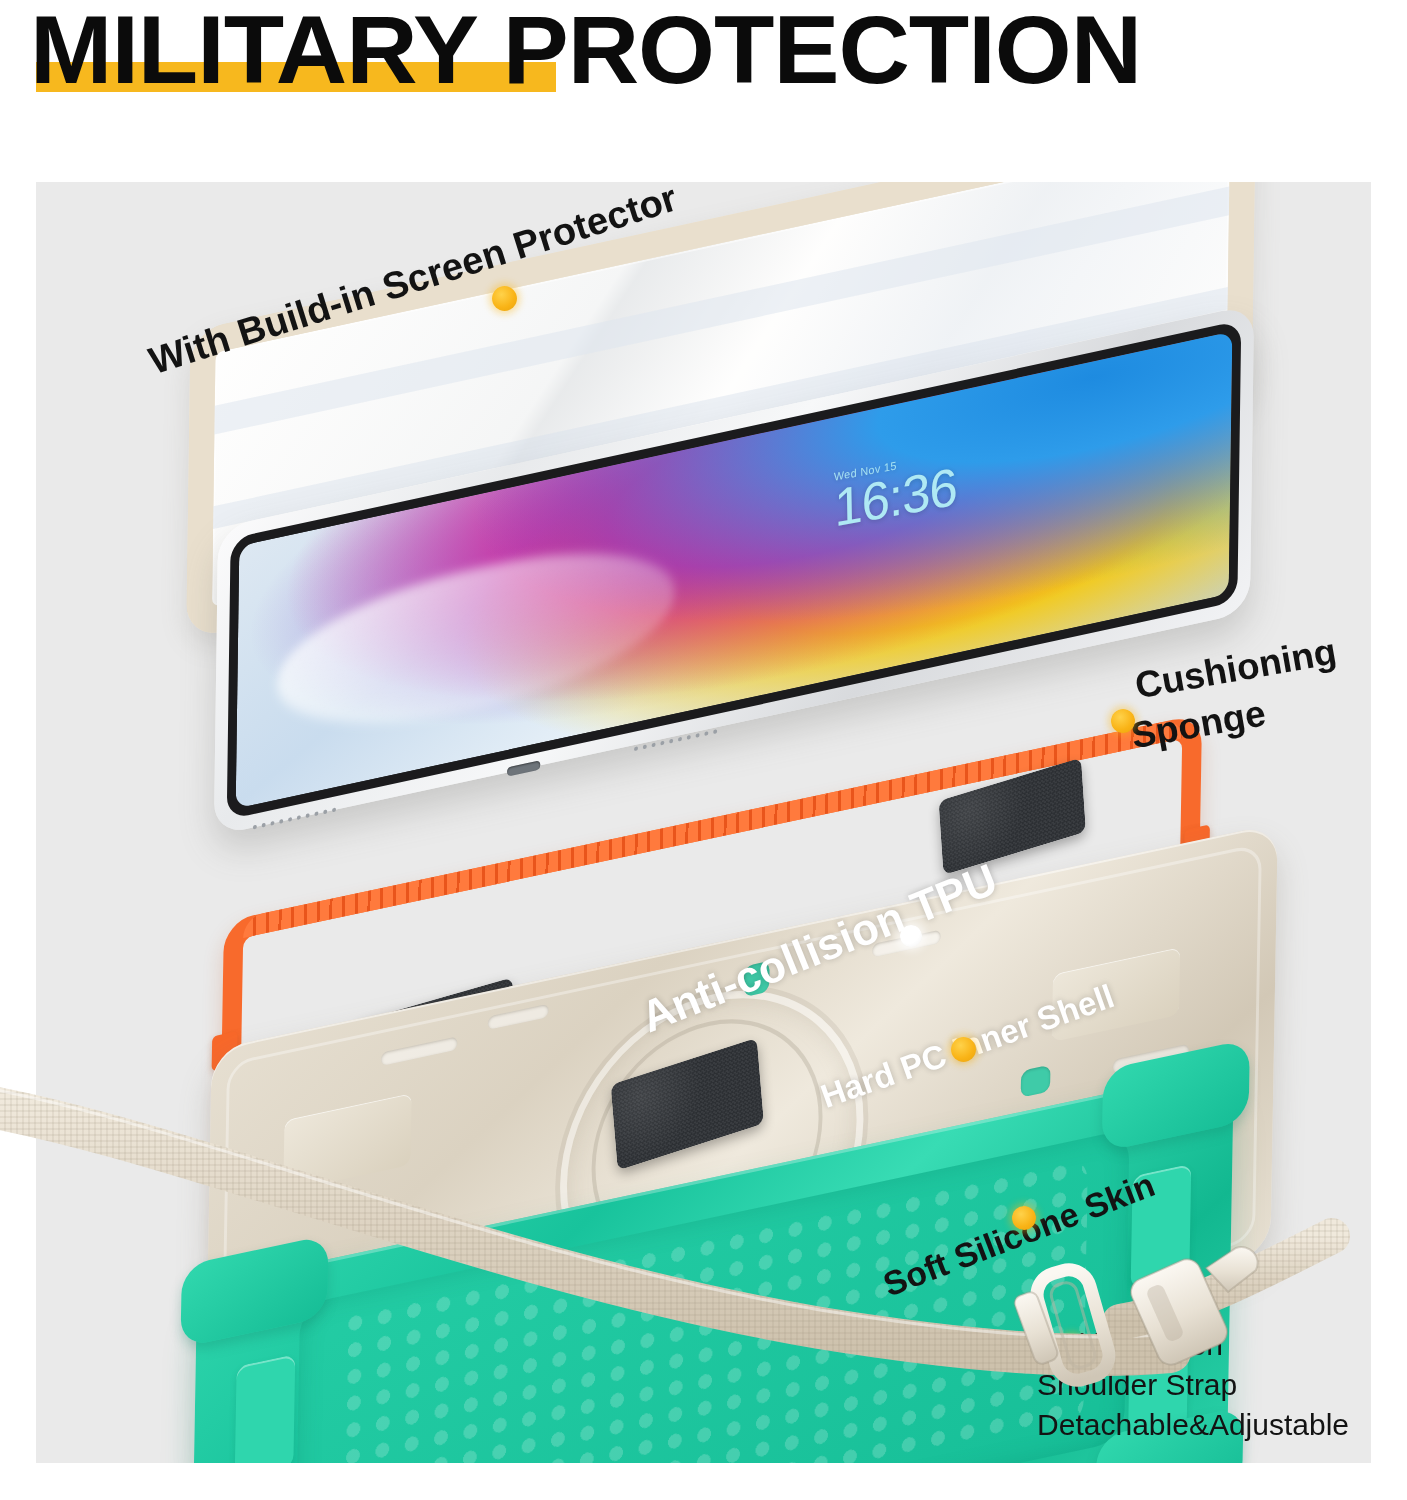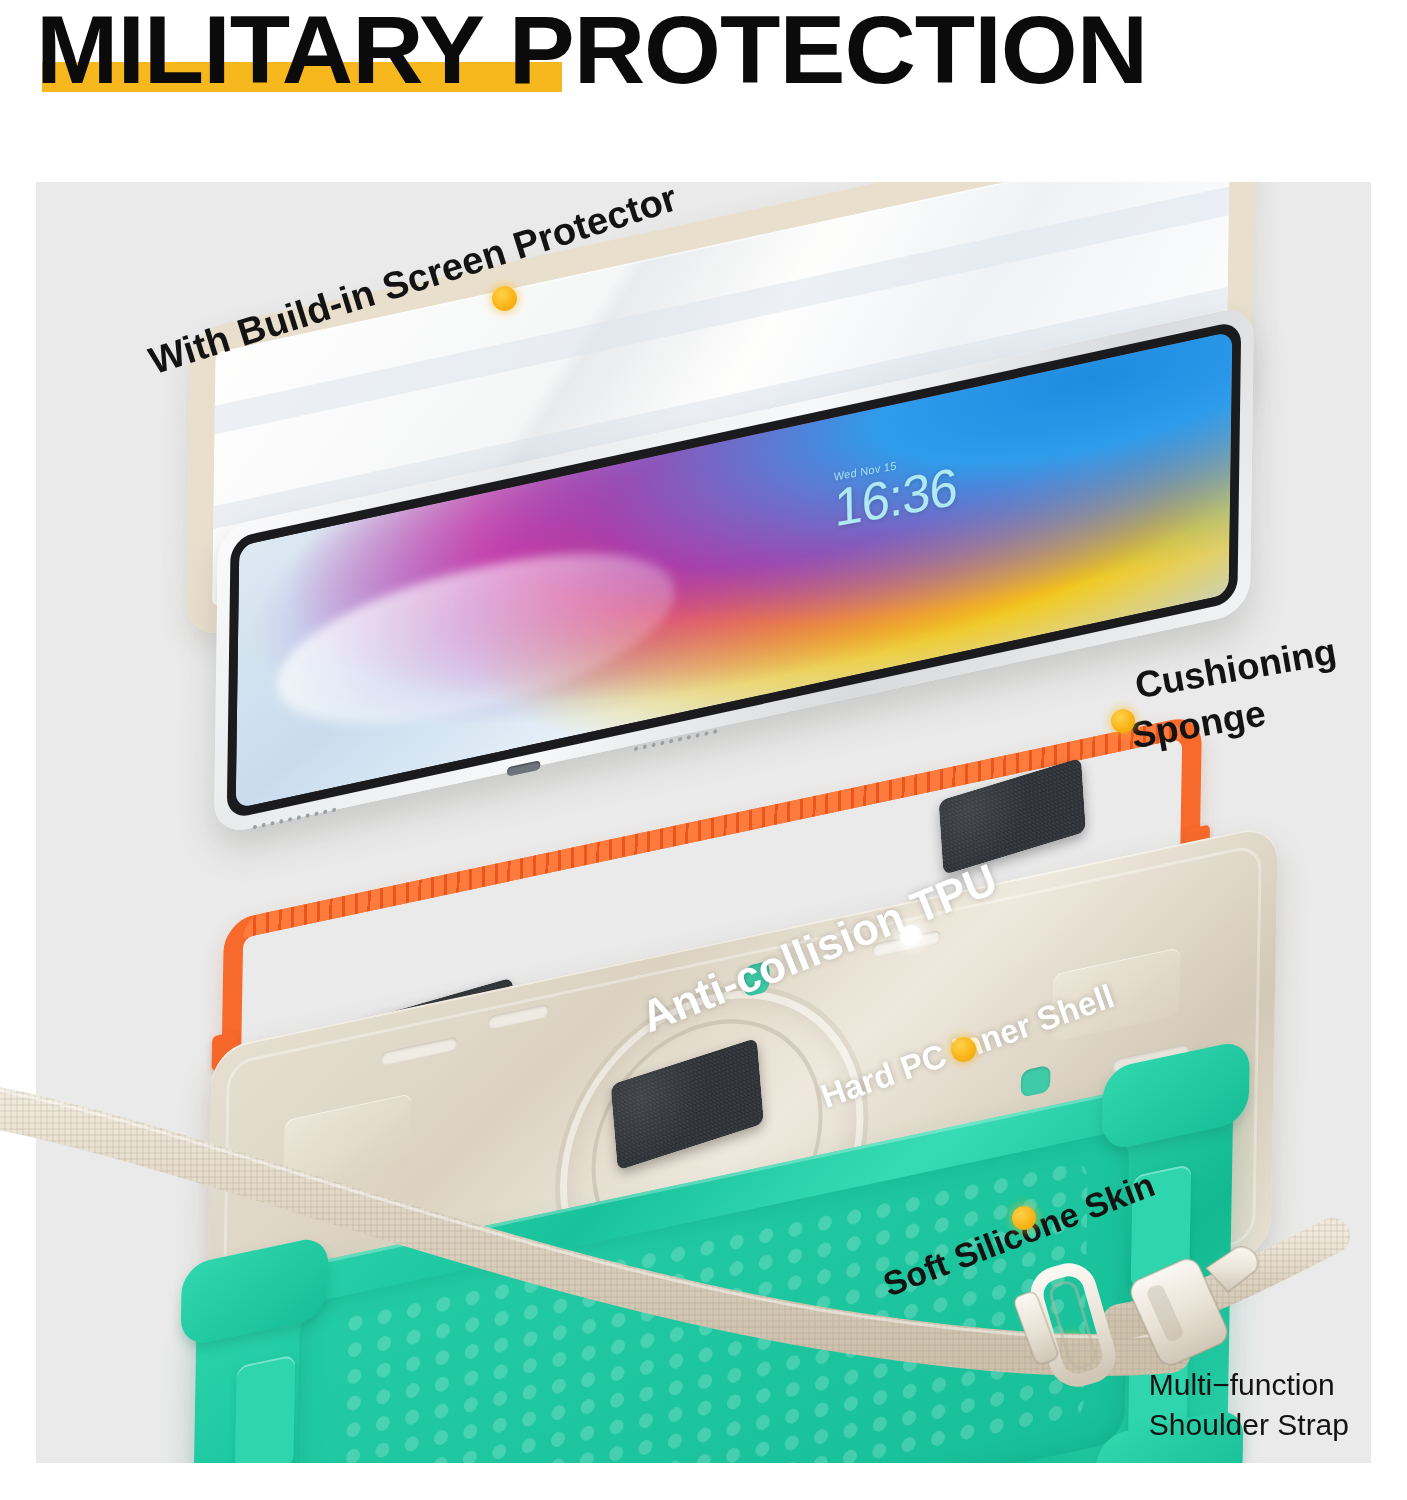--- a/index.html
+++ b/index.html
@@ -4,21 +4,21 @@
 <style>
   * { margin:0; padding:0; box-sizing:border-box; }
   html,body{ background:#ffffff; }
   body{
     width:1407px; height:1500px; position:relative; overflow:hidden;
     font-family:"Liberation Sans", sans-serif;
   }
 
   
   .title-wrap{
-    position:absolute; left:6px; top:0; width:1157px; height:118px;
+    position:absolute; left:0; top:0; width:1157px; height:118px;
   }
   .title-hl{
     position:absolute; left:36px; top:62px; width:520px; height:30px;
     background:#F7B81E;
   }
   .title-text{
     position:absolute; left:30px; top:-4px; width:1370px;
     font-size:97px; line-height:108px; font-weight:700;
     letter-spacing:-1px; color:#0b0b0b; white-space:nowrap;
     transform:scaleX(1.02); transform-origin:left top;
@@ -362,20 +362,21 @@
   <div class="dot" style="left:915px; top:855px; width:25px; height:25px;"></div>
 
   <div class="lbl dark" style="left:842px; top:1086px; font-size:34px; transform:rotate(-21deg);">Soft Silicone Skin</div>
   <div class="dot" style="left:976px; top:1024px; width:24px; height:24px;"></div>
 
   <div class="dot" style="left:1024px; top:1153px; width:24px; height:24px;"></div>
 
   <div class="strap-text">
     <div>Multi−function</div>
     <div>Shoulder Strap</div>
+    <div>Detachable&amp;Adjustable</div>
   </div>
 </div>
 
 <svg class="strap-svg" viewBox="0 0 1447 440">
   <defs>
     <linearGradient id="webGrad" x1="0" y1="0" x2="0" y2="1">
       <stop offset="0%" stop-color="#F0E9DC"></stop>
       <stop offset="45%" stop-color="#DFD5C4"></stop>
       <stop offset="100%" stop-color="#CDC1AC"></stop>
     </linearGradient>

